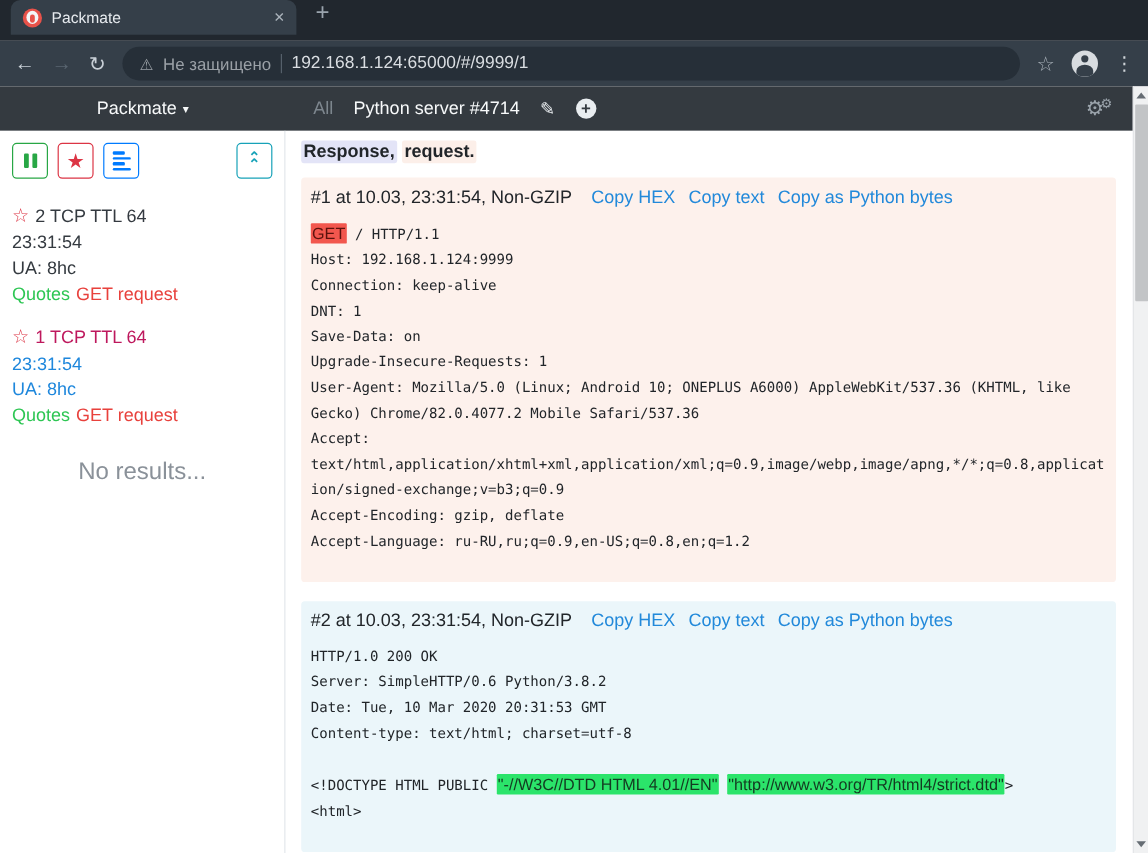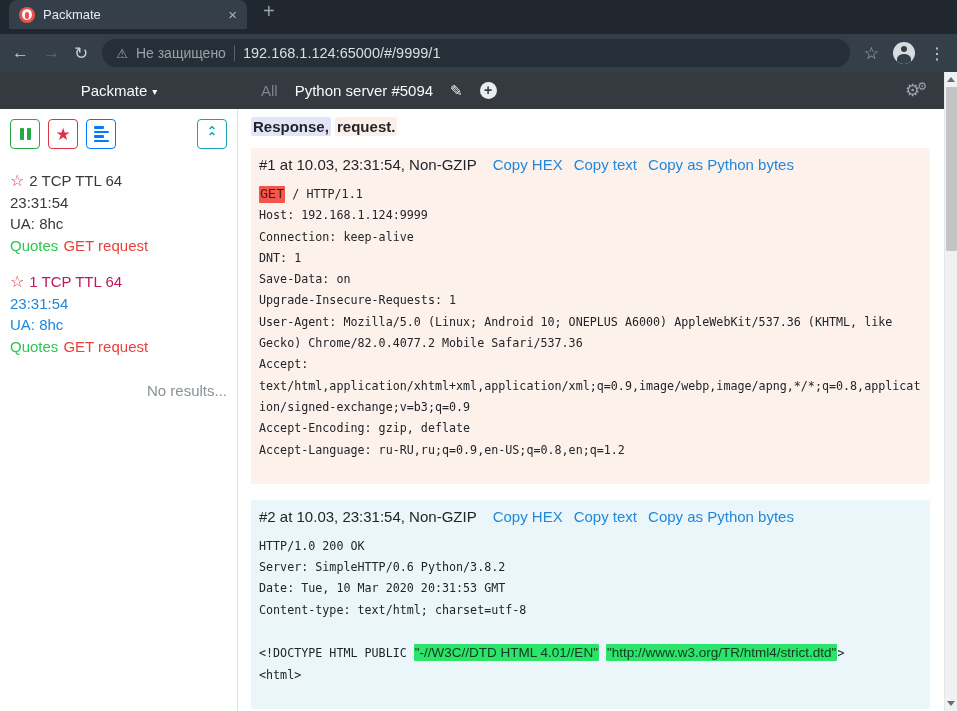--- a/index.html
+++ b/index.html
@@ -67,36 +67,36 @@
   .list-lines { display:flex; flex-direction:column; gap:2px; align-items:flex-start; }
   .list-lines i { display:block; height:2.5px; background:#007bff; border-radius:1px; }
   .list-lines i:nth-child(odd) { width:10px; }
   .list-lines i:nth-child(even) { width:15px; }
   .sbtn-collapse { border:1px solid #17a2b8; margin-left:auto; color:#17a2b8; }
   .chev { display:flex; flex-direction:column; line-height:6px; font-size:12px; font-weight:bold; }
 
   .stream-item { margin-bottom:15px; font-size:15px; line-height:21.5px; cursor:default; }
   .stream-star { color:#dc3545; font-size:16px; margin-right:5px; }
   .stream-pats span { margin-right:5px; }
-  .no-results { text-align:right; color:#8a9199; font-size:15px; margin-top:25px; }
+  .no-results { text-align:center; color:#8a9199; font-size:20px; margin-top:25px; }
 
   
   .main { flex:1; min-width:0; background:#fff; padding:9px 14px 0 13px; overflow:hidden; }
   .patterns-line { font-size:15px; color:#212529; margin-bottom:13px; }
   .pat { padding:1px 2px; border-radius:2px;font-weight:bold; }
 
   .packet-card { border-radius:3px; padding:8px 8px 23px 8px; margin-bottom:16px; }
   .packet-head { font-size:15px; color:#212529; display:flex; align-items:baseline; gap:11px; flex-wrap:nowrap; white-space:nowrap; }
   .packet-meta { margin-right:5px; }
   .packet-action { color:#2289da; text-decoration:none; }
   .packet-body { margin-top:11px; font-family:"DejaVu Sans Mono", monospace; font-size:11.7px;
                  line-height:21.3px; color:#212529; }
   .pline { white-space:pre; }
   .mark { font-family:"Liberation Sans", sans-serif; font-size:13.5px; padding:1px 1px; border-radius:1px; }
-  .mark-red { background:#f2574e; color:#5b120d;font-family:Liberation Mono, monospace; }
+  .mark-red { background:#f2574e; color:#5b120d; }
   .mark-green { background:#2be46a; color:#143a21; }
 
   
   .scroll-col { width:13px; flex:0 0 auto; background:#f0f1f2; display:flex; flex-direction:column;
                 align-items:center; border-left:1px solid #e4e6e8; }
   .scroll-arrow { width:0; height:0; border-left:4px solid transparent; border-right:4px solid transparent; margin:5px 0; }
   .arrow-up { border-bottom:5px solid #666d74; }
   .arrow-down { border-top:5px solid #666d74; margin-top:auto; }
   .scroll-thumb { width:11px; height:164px; background:#c2c4c6; border-radius:1px; }
 </style>
@@ -131,21 +131,21 @@
 
   <div class="page">
     <div class="page-left">
 
       <div class="app-header">
         <div class="hdr-left">
           <span class="hdr-patterns"><span>Packmate</span><span class="caret">▾</span></span>
         </div>
         <div class="hdr-main">
           <span class="hdr-all">All</span>
-          <span class="hdr-title">Python server #5094</span>
+          <span class="hdr-title">Python server #4714</span>
           <span class="pencil-ic">✎</span>
           <span class="plus-circle">+</span>
           <span class="gears"><span>⚙</span><span class="g2">⚙</span></span>
         </div>
       </div>
 
       <div class="body-row">
 
         <div class="sidebar">
           <div class="btn-row">

